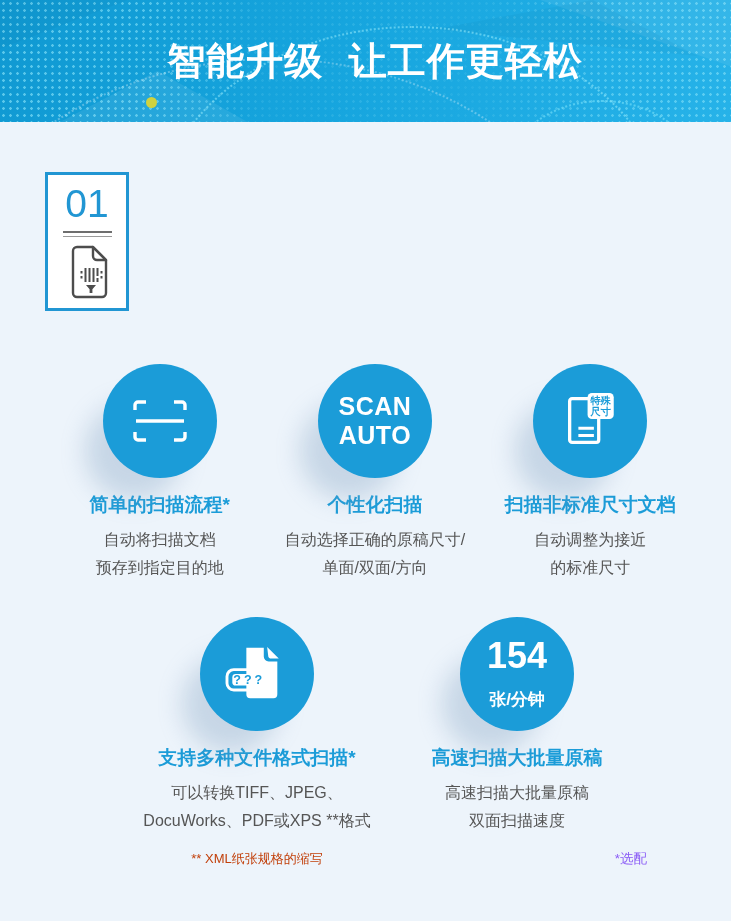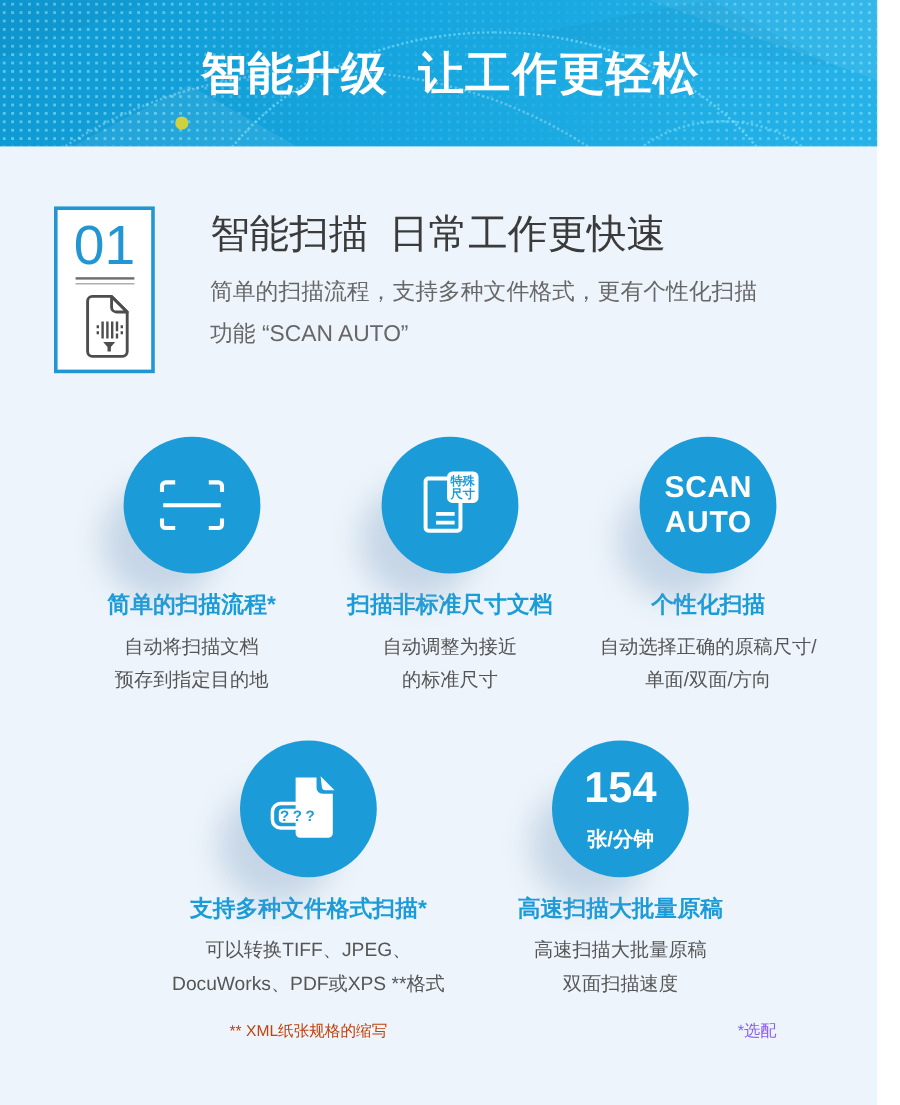--- a/index.html
+++ b/index.html
@@ -36,21 +36,21 @@
   .banner-title {
     position:absolute; top:36px; left:0; width:100%; margin:0; text-align:center;
     font-size:38px; font-weight:600; color:#ffffff; letter-spacing:1px; word-spacing:14px;
   }
 
   
   .num-box {
     position:absolute; left:45px; top:172px; width:78px; height:133px;
     background:#ffffff; border:3px solid #2196d3; text-align:center;
   }
-  .num { font-size:46px; line-height:50px; margin-top:4px; color:#2196d3; font-weight:400; }
+  .num { font-size:39px; line-height:50px; margin-top:4px; color:#2196d3; font-weight:400; }
   .num-rule1 { width:49px; height:0; border-top:2px solid #6e6e6e; margin:2px auto 0; }
   .num-rule2 { width:49px; height:0; border-top:1px solid #9a9a9a; margin:3px auto 0; }
   .numbox-icon { margin-top:6px; }
 
   .intro-text { position:absolute; left:175px; top:176px; width:545px; }
   .intro-heading { margin:0; font-size:33px; line-height:38px; font-weight:400; color:#3b3b3b; word-spacing:8px; }
   .intro-sub { margin:12px 0 0; font-size:19px; line-height:35px; color:#676767; }
 
   
   .row { position:absolute; display:flex; }
@@ -108,24 +108,20 @@
         <path d="M21.5 25 V39"></path>
         <path d="M25.5 25 V39"></path>
         <path d="M29.5 25 V39"></path>
         <path d="M33.5 25 V39" stroke-dasharray="8 2 4 2"></path>
         <path d="M37.5 28 V36" stroke-dasharray="2.5 2.5"></path>
       </g>
       <path d="M22 42 h10 l-3.6 4.2 v3.8 h-2.8 v-3.8 Z" fill="#4d4d4d"></path>
     </svg>
   </div>
 
-  <div class="intro-text">
-    <h2 class="intro-heading">智能扫描 日常工作更快速</h2>
-    <p class="intro-sub"><span>简单的扫描流程，支持多种文件格式，更有个性化扫描</span><br><span>功能 “SCAN AUTO”</span></p>
-  </div>
 
   <div class="row row1">
 
     <div class="feature">
       <div class="circle">
         <svg width="58" height="48" viewBox="0 0 58 48">
           <g fill="none" stroke="#ffffff" stroke-width="3.4">
             <path d="M4 13 V8 a3 3 0 0 1 3 -3 h8"></path>
             <path d="M43 5 h8 a3 3 0 0 1 3 3 v5"></path>
             <path d="M4 35 v5 a3 3 0 0 0 3 3 h8"></path>
@@ -133,38 +129,38 @@
             <path d="M5 24 H53"></path>
           </g>
         </svg>
       </div>
       <div class="f-title">简单的扫描流程*</div>
       <div class="f-desc"><span>自动将扫描文档</span><br><span>预存到指定目的地</span></div>
     </div>
 
     <div class="feature">
       <div class="circle">
+        <div class="scanauto-text"><span>SCAN</span><br><span>AUTO</span></div>
+      </div>
+      <div class="f-title">个性化扫描</div>
+      <div class="f-desc"><span>自动选择正确的原稿尺寸/</span><br><span>单面/双面/方向</span></div>
+    </div>
+
+    <div class="feature">
+      <div class="circle">
         <svg width="62" height="62" viewBox="0 0 64 64">
           <rect x="11" y="9" width="30" height="45" rx="2.5" fill="none" stroke="#ffffff" stroke-width="3.4"></rect>
           <path d="M20 39.5 H36 M20 47 H36" stroke="#ffffff" stroke-width="3.2"></path>
           <rect x="29.5" y="3" width="27" height="27" rx="4.5" fill="#ffffff"></rect>
           <text x="43" y="14.5" text-anchor="middle" font-size="10.5" font-weight="bold" fill="#1b9cd8">特殊</text>
           <text x="43" y="26" text-anchor="middle" font-size="10.5" font-weight="bold" fill="#1b9cd8">尺寸</text>
         </svg>
       </div>
       <div class="f-title">扫描非标准尺寸文档</div>
       <div class="f-desc"><span>自动调整为接近</span><br><span>的标准尺寸</span></div>
-    </div>
-
-    <div class="feature">
-      <div class="circle">
-        <div class="scanauto-text"><span>SCAN</span><br><span>AUTO</span></div>
-      </div>
-      <div class="f-title">个性化扫描</div>
-      <div class="f-desc"><span>自动选择正确的原稿尺寸/</span><br><span>单面/双面/方向</span></div>
     </div>
 
   </div>
 
   <div class="row row2">
 
     <div class="feature">
       <div class="circle">
         <svg width="66" height="60" viewBox="0 0 68 62">
           <path d="M23 4 H41 V13 a5 5 0 0 0 5 5 H55 V52 a4 4 0 0 1 -4 4 H27 a4 4 0 0 1 -4 -4 Z" fill="#ffffff"></path>

